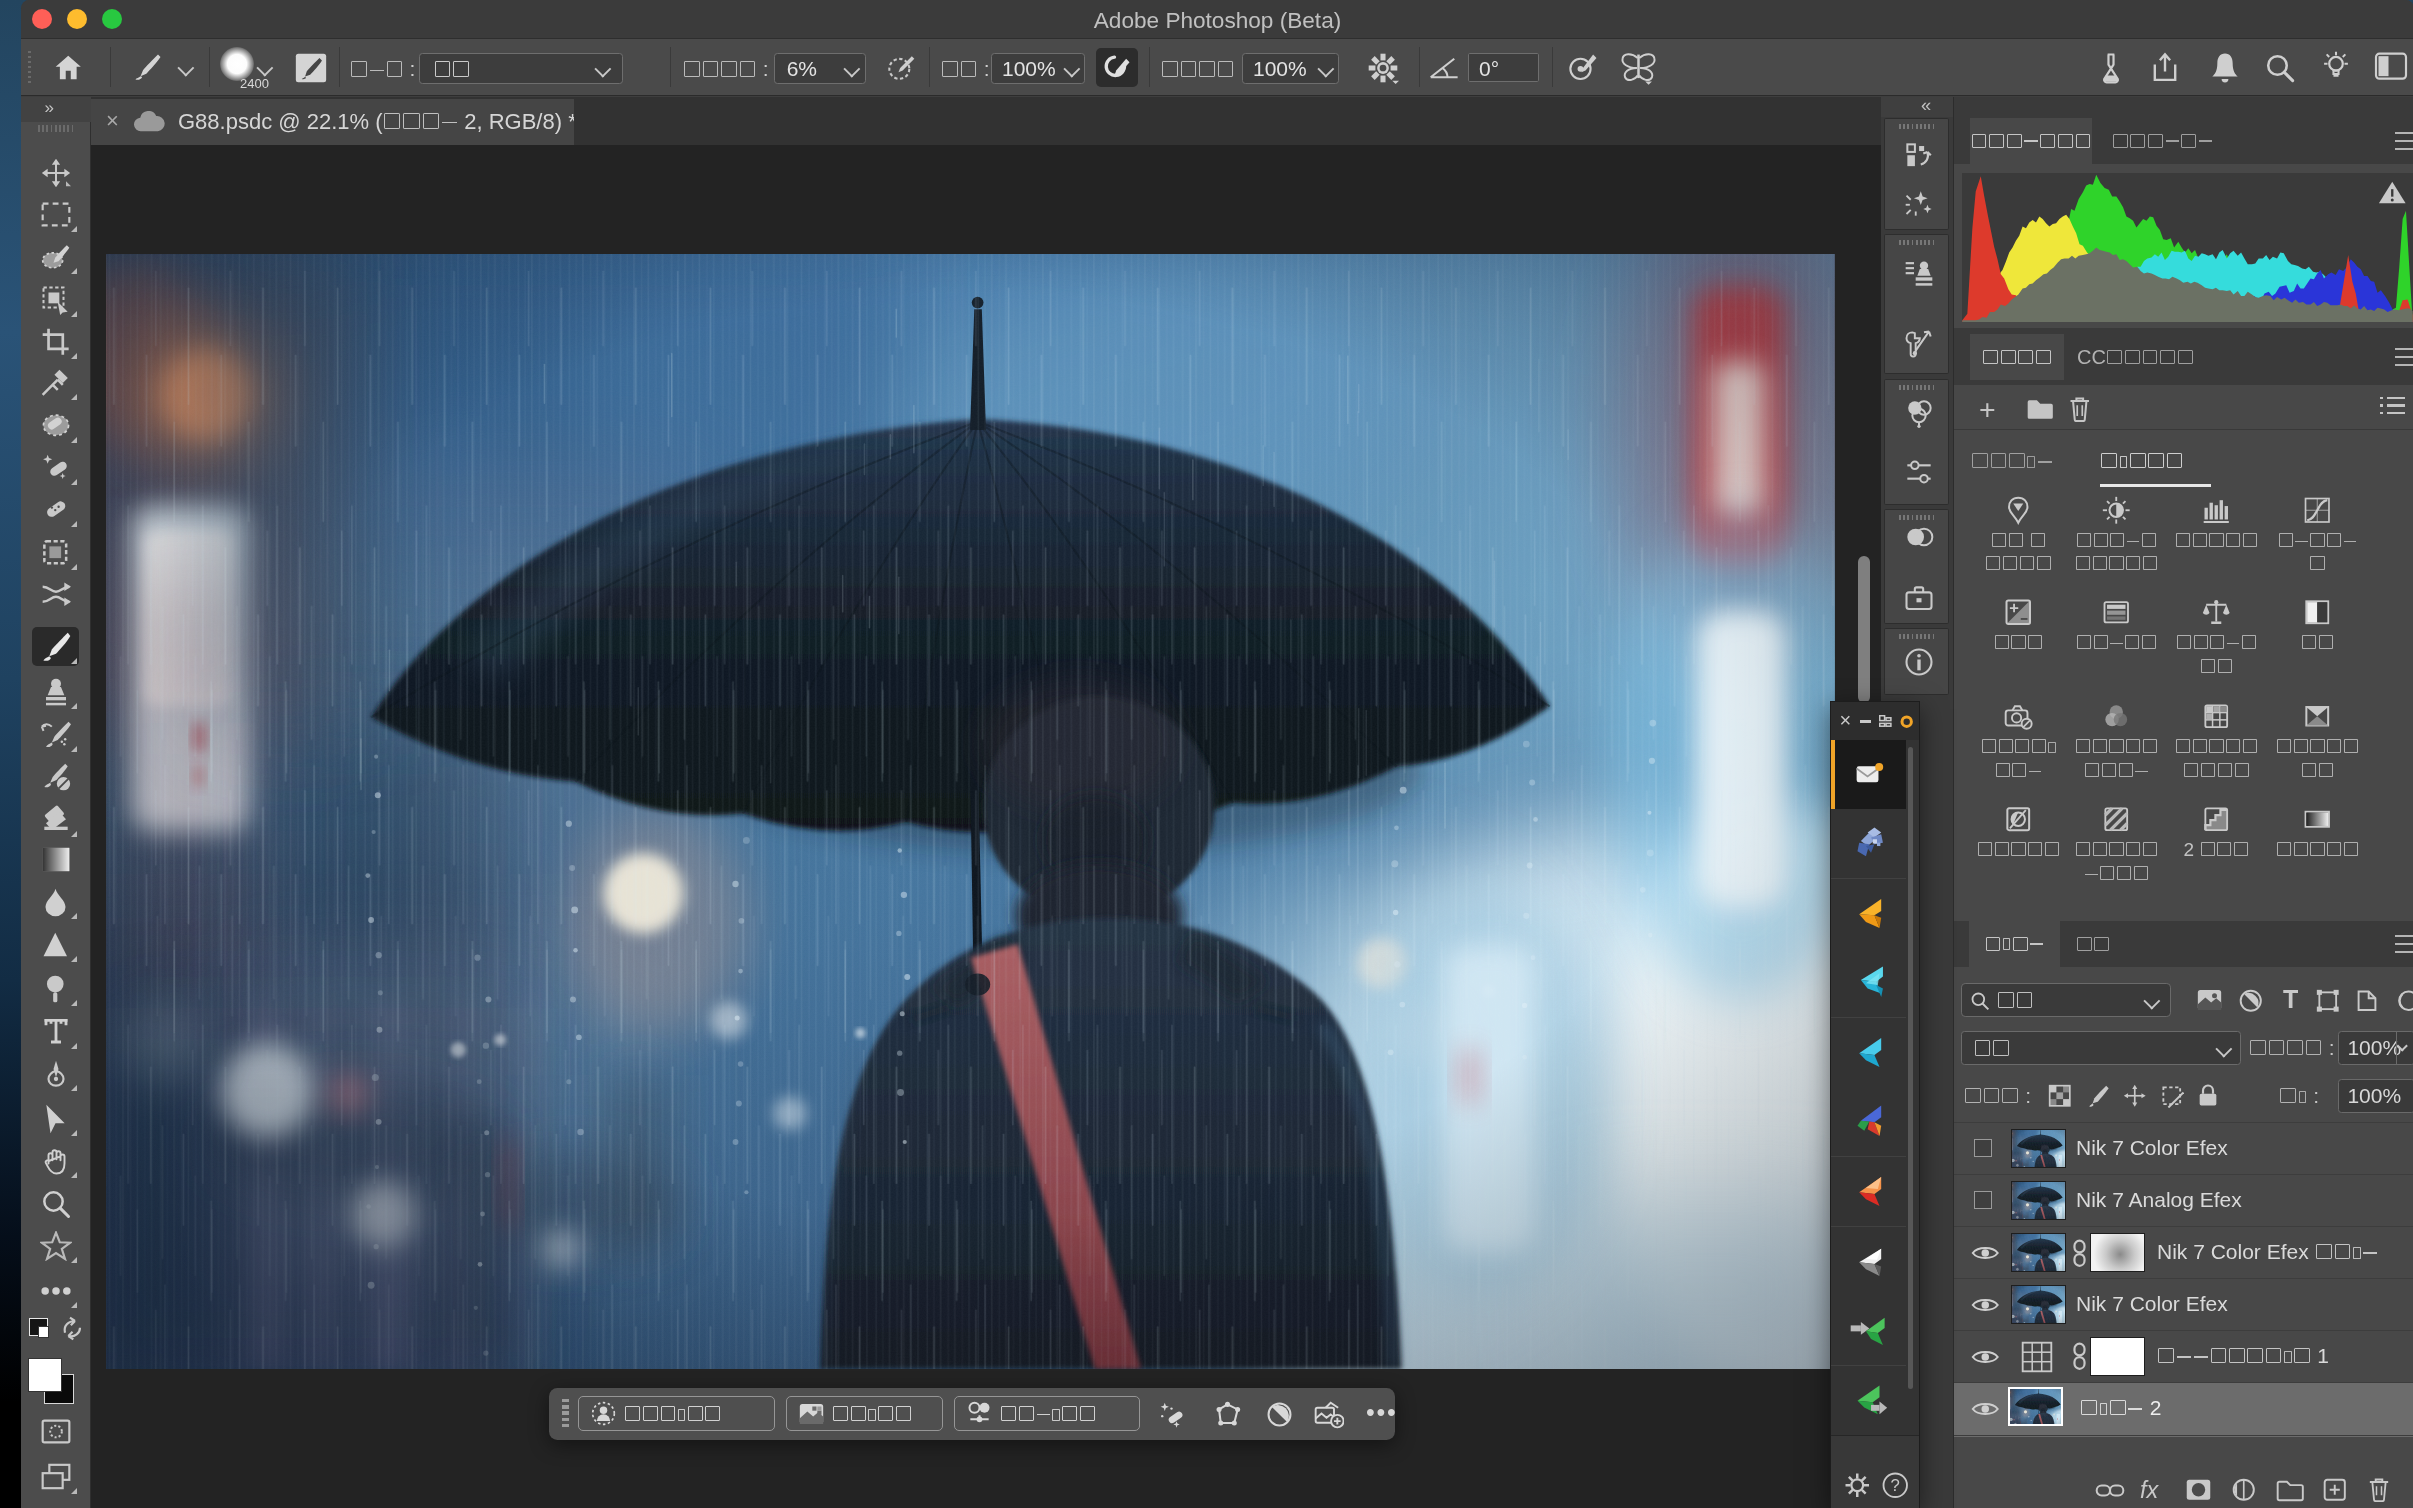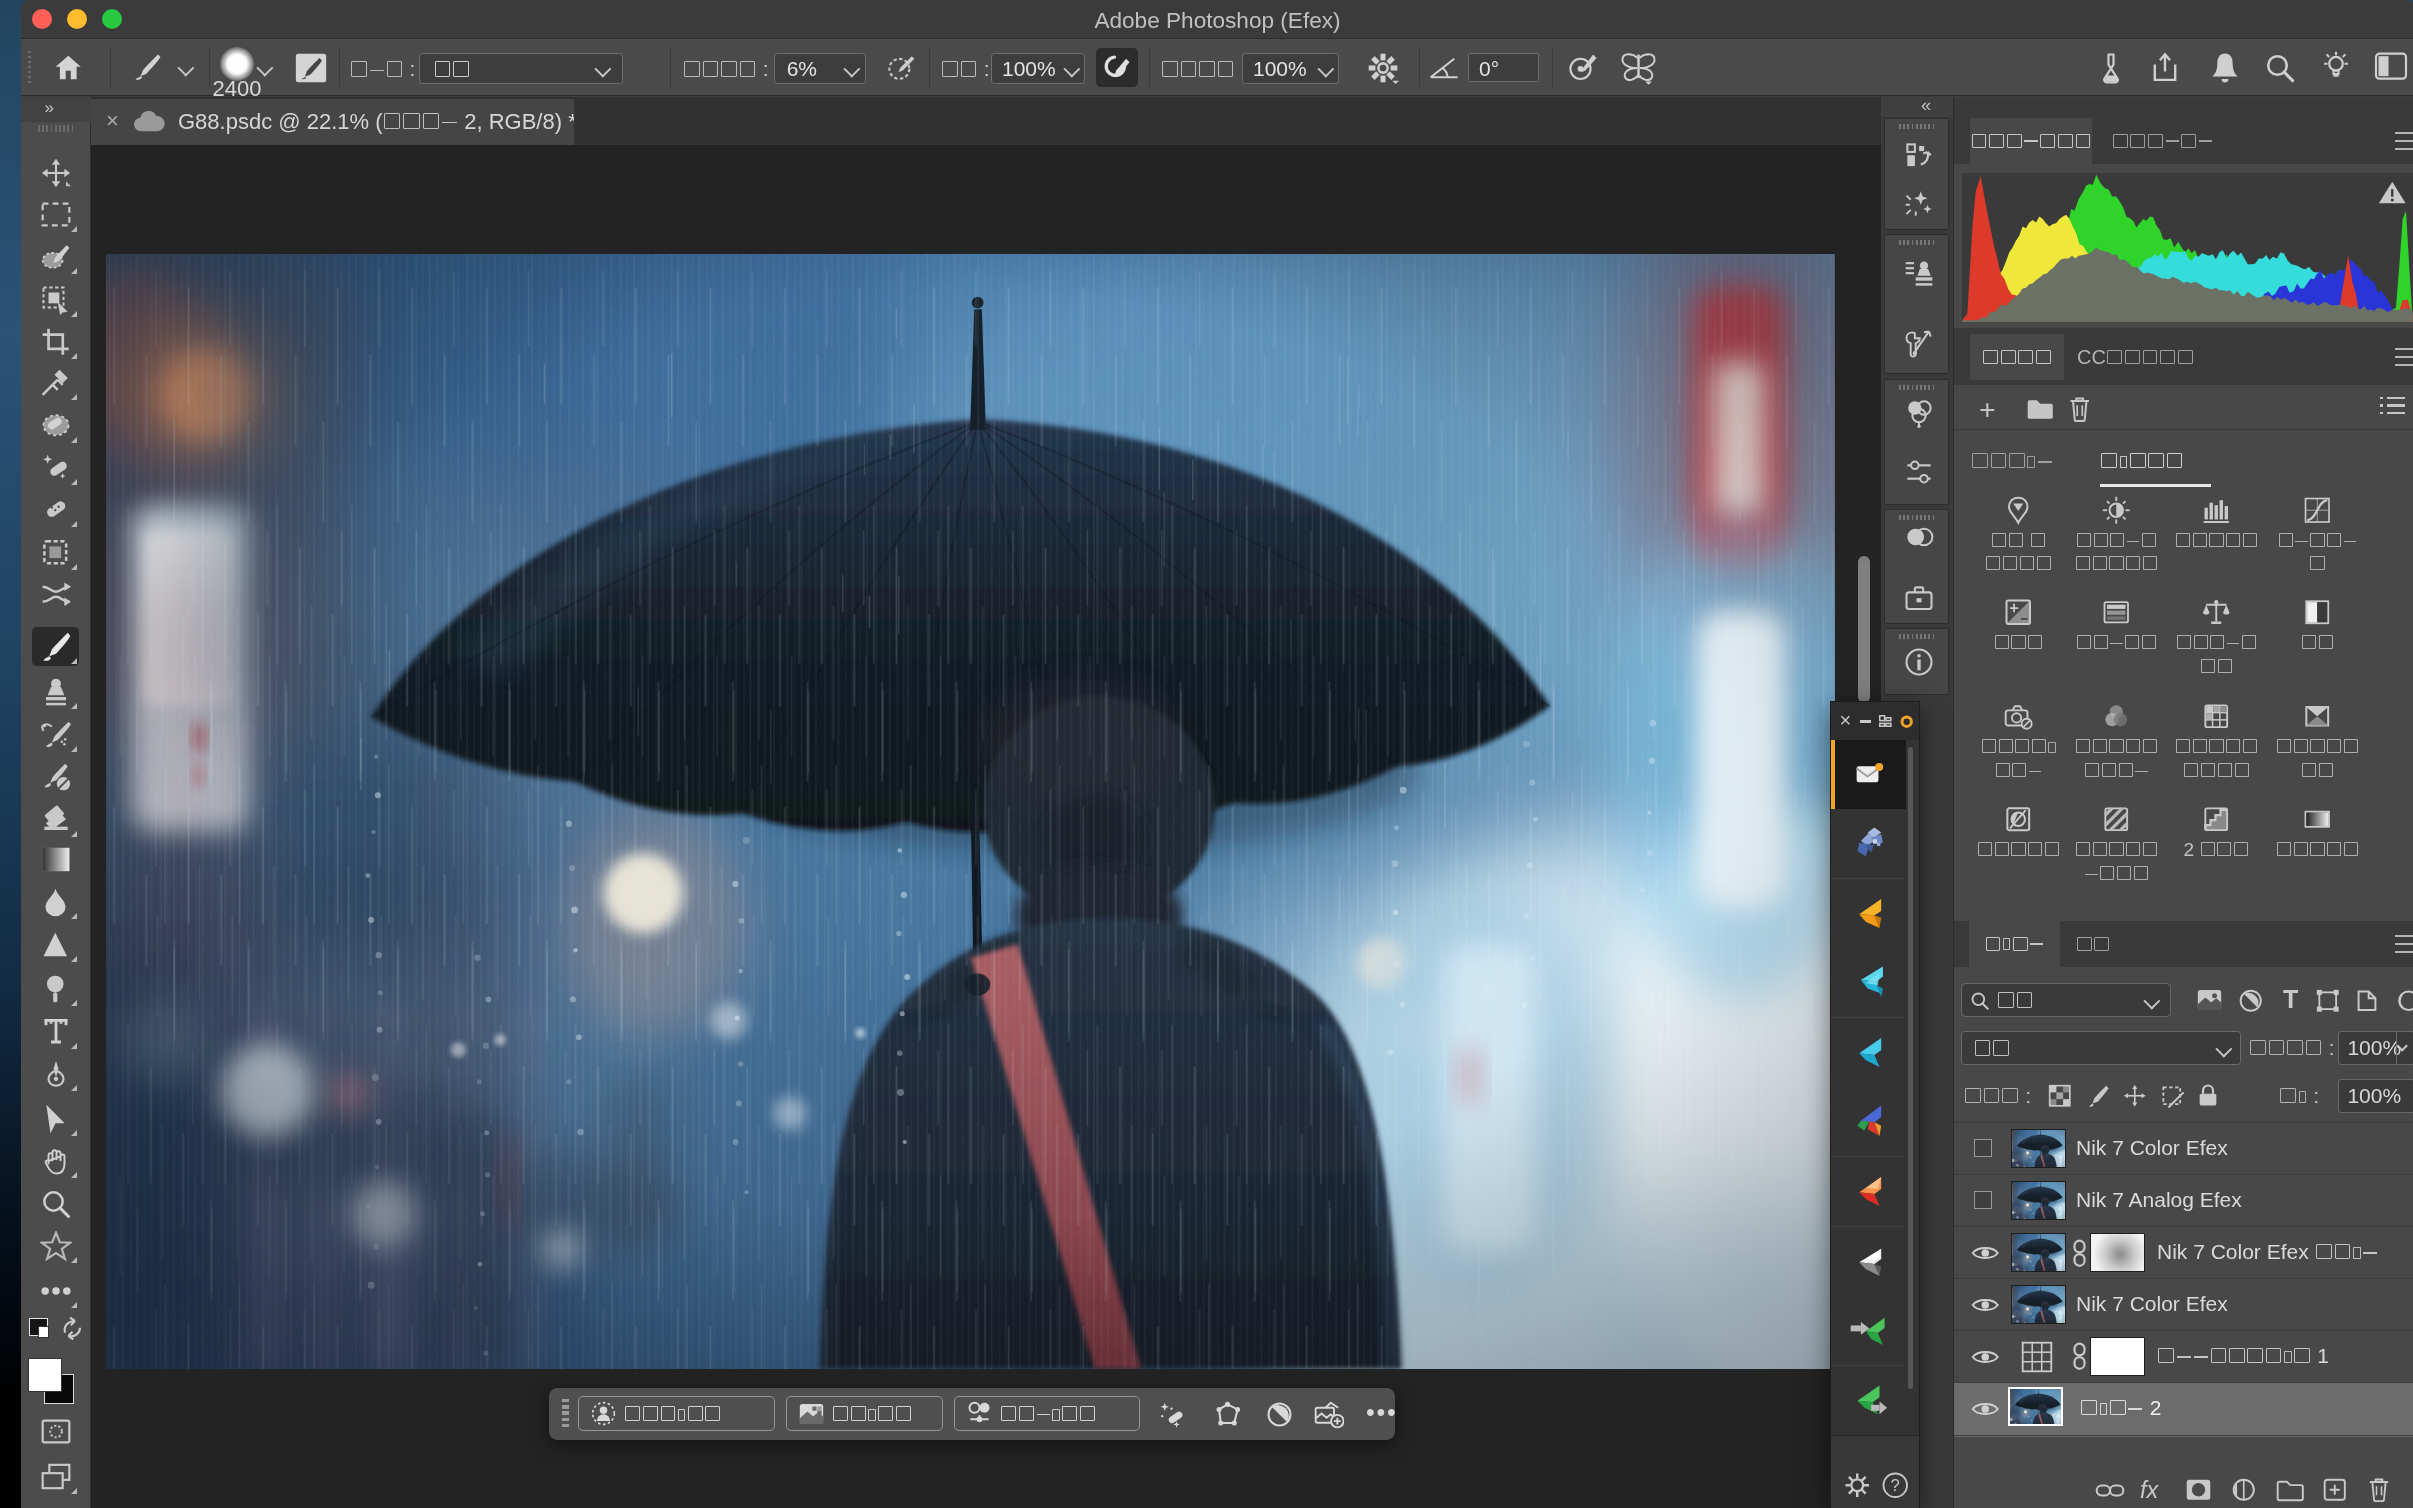--- a/index.html
+++ b/index.html
@@ -55,37 +55,37 @@
 .nitem{position:absolute;left:0;width:75px;height:70px;background:#333;border-bottom:0.8px solid #414141;display:flex;align-items:center;justify-content:center}
 </style></head>
 <body>
 <div id="desk" class="abs"></div>
 <div id="win" class="abs">
 
 <div id="title" class="abs">
   <div class="abs tl" style="left:11px;background:#ff5f57"></div>
   <div class="abs tl" style="left:46px;background:#febc2e"></div>
   <div class="abs tl" style="left:81px;background:#28c840"></div>
-  <div class="abs t">Adobe Photoshop (Efex)</div>
+  <div class="abs t">Adobe Photoshop (Beta)</div>
 </div>
 
 <div id="opts" class="abs">
   <div class="abs" style="left:6.7px;top:11.7px;width:3.4px;height:34px;background:repeating-linear-gradient(180deg,#6a6a6a 0 2.5px,transparent 2.5px 5px)"></div>
   <svg class="abs" style="left:33px;top:15px" width="28.5" height="27" viewBox="0 0 34 32">
         <path d="M17 2 L32 15 H27 V30 H20 V20 H14 V30 H7 V15 H2 Z" fill="#d4d4d4"></path>
       </svg>
   <div class="abs sep" style="left:89px"></div>
   <svg class="abs" style="left:112px;top:13.4px" width="30" height="30" viewBox="0 0 36 36">
         <path d="M30 3 C26 7 14 19 12 22 L9 29 L16 26 C19 23 30 11 33 6 Z" fill="#d4d4d4"></path>
         <path d="M9 29 C7 31 4 31 3 33 C6 34 10 33 11 30 Z" fill="#d4d4d4"></path>
       </svg>
   <div class="abs chev" style="left:159px;top:22.6px"></div>
   <div class="abs sep" style="left:188px"></div>
   <div class="abs" style="left:199px;top:7.5px;width:34px;height:34px;border-radius:50%;background:radial-gradient(circle,#ffffff 0%,#fcfcfc 40%,rgba(255,255,255,.3) 66%,rgba(255,255,255,0) 75%)"></div>
-  <div class="abs" style="left:184px;top:37px;width:64px;text-align:center;font-size:22px;color:#d8d8d8">2400</div>
+  <div class="abs" style="left:184px;top:37px;width:64px;text-align:right;font-size:13px;color:#d8d8d8">2400</div>
   <div class="abs chev" style="left:238px;top:22.6px"></div>
   <svg class="abs" style="left:273px;top:12.6px" width="34" height="32" viewBox="0 0 40 38">
         <rect x="2" y="2" width="36" height="34" rx="3" fill="#d4d4d4"></rect>
         <path d="M30 7 C26 11 17 20 15 23 L13 29 L19 27 C22 24 31 14 33 10 Z" fill="#454545"></path>
         <path d="M13 29 C12 31 10 31 9 32 C11 33 13 32 14 31 Z" fill="#454545"></path>
       </svg>
   <div class="abs sep" style="left:318px"></div>
   <div class="abs lbl jp" style="left:329px"><b></b><i></i><b></b> :</div>
   <div class="abs inbox" style="left:398px;top:14.2px;width:204px">
     <span class="jp" style="position:absolute;left:13.4px;top:3.4px"><b></b><b></b></span>

